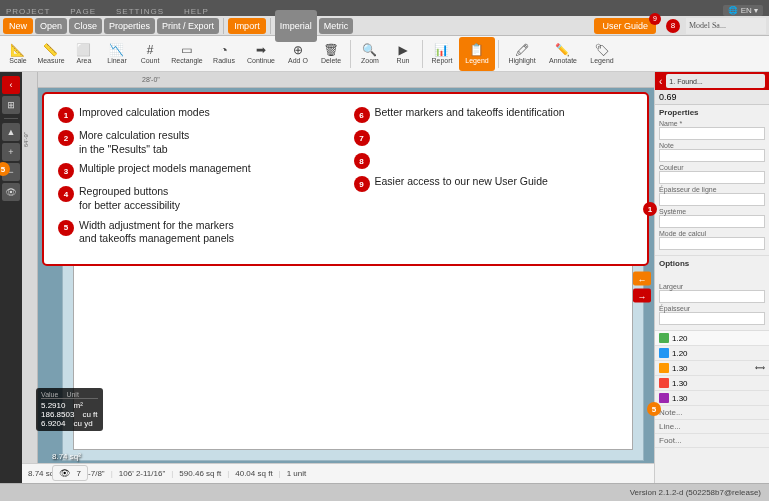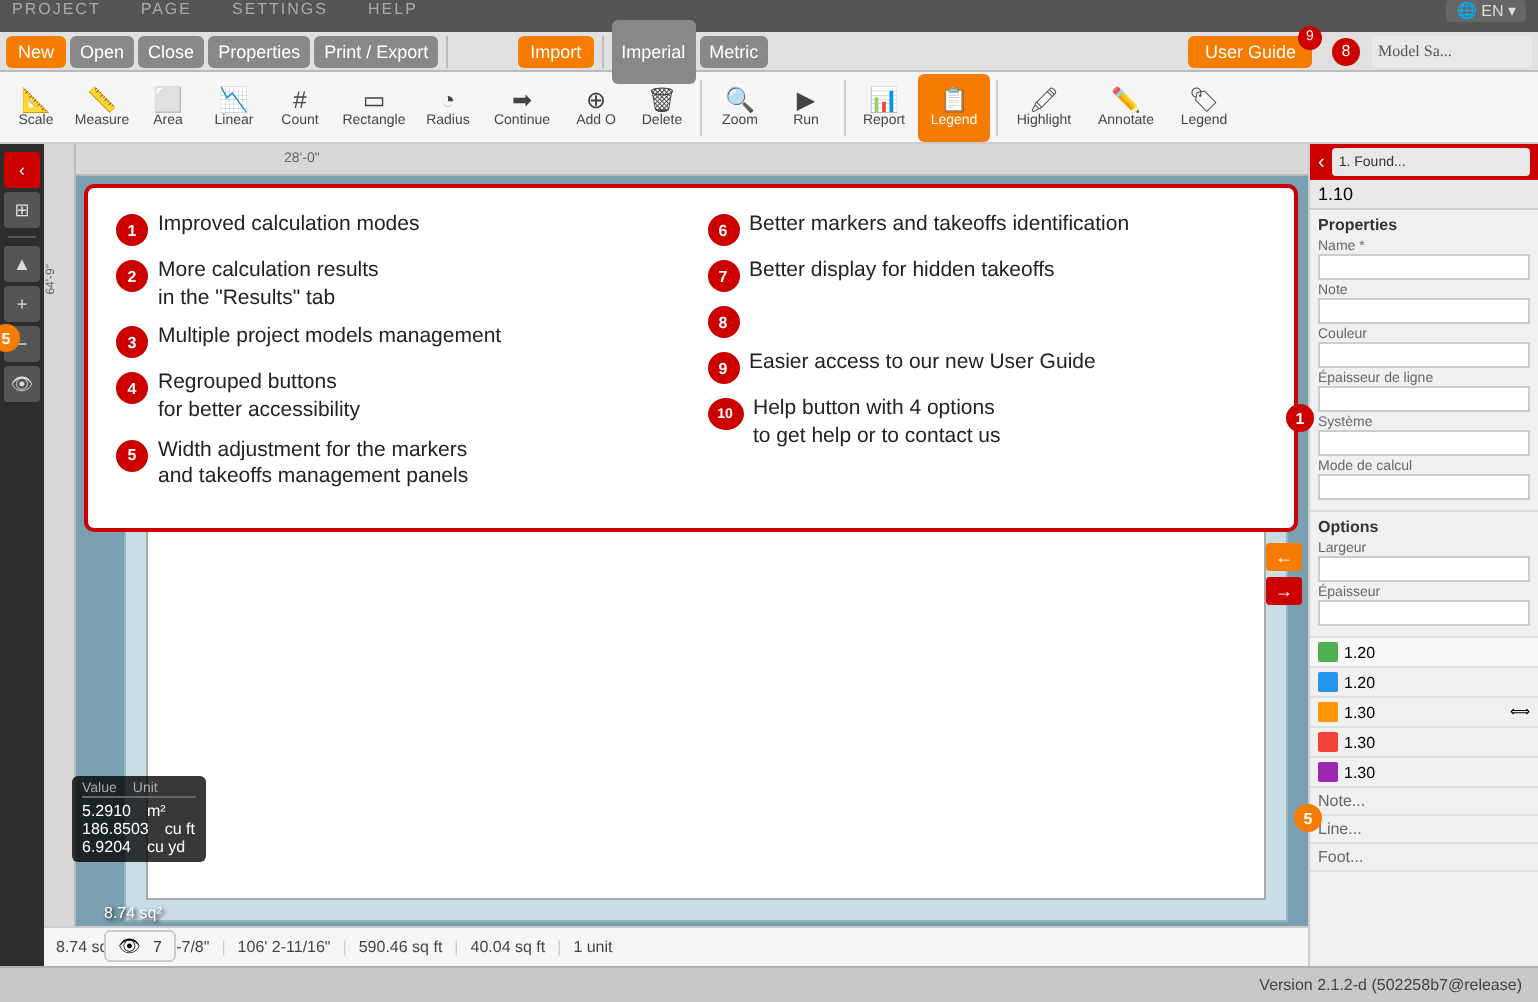--- a/index.html
+++ b/index.html
@@ -1,40 +1,40 @@
 <!DOCTYPE html>
 <html><head>
   <meta charset="utf-8">
   <style>
     * { box-sizing: border-box; margin: 0; padding: 0; }
     body { width: 769px; height: 501px; overflow: hidden; font-family: Arial, sans-serif; font-size: 11px; background: #3a3a3a; position: relative; }
   </style>
 </head>
 <body>
 
-<div style="display:flex; background:#555; height:16px; align-items:flex-start;">
+<div style="display:flex; background:#555; height:16px; align-items:flex-end;">
   <div style="flex:1; display:flex; align-items:center; padding-left:6px; gap:20px;">
     <span style="color:#aaa; font-size:8px; letter-spacing:1px;">PROJECT</span>
     <span style="color:#aaa; font-size:8px; letter-spacing:1px;">PAGE</span>
     <span style="color:#aaa; font-size:8px; letter-spacing:1px;">SETTINGS</span>
     <span style="color:#aaa; font-size:8px; letter-spacing:1px;">HELP</span>
   </div>
   <div style="display:flex; align-items:center; gap:4px; padding-right:6px;">
     <button style="background:#666; color:#ddd; border:none; border-radius:2px; padding:1px 5px; font-size:8px; cursor:pointer;">🌐 EN ▾</button>
   </div>
 </div>
 
 <div style="display:flex; align-items:center; background:#e0e0e0; height:20px; gap:2px; padding:0 3px; border-bottom:1px solid #bbb;">
   <button style="background:#f57c00; color:white; border:none; border-radius:3px; padding:1px 6px; font-size:9px; cursor:pointer; height:16px;">New</button>
   <button style="background:#888; color:white; border:none; border-radius:3px; padding:1px 5px; font-size:9px; cursor:pointer; height:16px;">Open</button>
   <button style="background:#888; color:white; border:none; border-radius:3px; padding:1px 5px; font-size:9px; cursor:pointer; height:16px;">Close</button>
   <button style="background:#888; color:white; border:none; border-radius:3px; padding:1px 5px; font-size:9px; cursor:pointer; height:16px;">Properties</button>
   <button style="background:#888; color:white; border:none; border-radius:3px; padding:1px 5px; font-size:9px; cursor:pointer; height:16px;">Print / Export</button>
   <div style="width:1px; background:#bbb; height:16px; margin:0 2px;"></div>
-  <button style="background:#f57c00; color:white; border:none; border-radius:3px; padding:1px 6px; font-size:9px; cursor:pointer; height:16px;margin-left:31px;">Import</button>
+  <button style="background:#f57c00; color:white; border:none; border-radius:3px; padding:1px 6px; font-size:9px; cursor:pointer; height:16px;">Import</button>
   <div style="width:1px; background:#bbb; height:16px; margin:0 2px;"></div>
   <button style="background:#888; color:white; border:none; border-radius:3px; padding:8px 5px; font-size:9px; cursor:pointer; height:32px;">Imperial</button>
   <button style="background:#888; color:white; border:none; border-radius:3px; padding:1px 5px; font-size:9px; cursor:pointer; height:16px;">Metric</button>
   <div style="flex:1;"></div>
   <button style="background:#f57c00; color:white; border:none; border-radius:3px; padding:1px 8px; font-size:9px; cursor:pointer; height:16px; position:relative;">
     <span>User Guide</span>
     <span style="position:absolute; top:-5px; right:-5px; background:#cc0000; color:white; border-radius:50%; width:12px; height:12px; font-size:7px; display:flex; align-items:center; justify-content:center;">9</span>
   </button>
   <span style="position:relative; margin-left:8px;">
     <span style="background:#cc0000; color:white; border-radius:50%; width:14px; height:14px; font-size:8px; display:inline-flex; align-items:center; justify-content:center;">8</span>
@@ -175,32 +175,27 @@
           </div>
         </div>
 
         <div>
           <div style="display:flex;align-items:flex-start;gap:5px;margin-bottom:6px;">
             <div style="width:16px;height:16px;border-radius:50%;background:#cc0000;color:white;font-size:8px;font-weight:bold;display:flex;align-items:center;justify-content:center;flex-shrink:0;margin-top:1px;">6</div>
             <span style="font-size:10.5px;color:#222;line-height:1.3;font-weight:500;">Better markers and takeoffs identification</span>
           </div>
           <div style="display:flex;align-items:flex-start;gap:5px;margin-bottom:6px;">
             <div style="width:16px;height:16px;border-radius:50%;background:#cc0000;color:white;font-size:8px;font-weight:bold;display:flex;align-items:center;justify-content:center;flex-shrink:0;margin-top:1px;">7</div>
-            <span style="font-size:10.5px;color:#222;line-height:1.3;font-weight:500;">Better display for hidden takeoffs</span>
           </div>
           <div style="display:flex;align-items:flex-start;gap:5px;margin-bottom:6px;">
             <div style="width:16px;height:16px;border-radius:50%;background:#cc0000;color:white;font-size:8px;font-weight:bold;display:flex;align-items:center;justify-content:center;flex-shrink:0;margin-top:1px;">8</div>
           </div>
           <div style="display:flex;align-items:flex-start;gap:5px;margin-bottom:6px;">
             <div style="width:16px;height:16px;border-radius:50%;background:#cc0000;color:white;font-size:8px;font-weight:bold;display:flex;align-items:center;justify-content:center;flex-shrink:0;margin-top:1px;">9</div>
             <span style="font-size:10.5px;color:#222;line-height:1.3;text-align:center;">Easier access to our new User Guide</span>
-          </div>
-          <div style="display:flex;align-items:flex-start;gap:5px;margin-bottom:6px;">
-            <div style="width:18px;height:16px;border-radius:50%;background:#cc0000;color:white;font-size:7px;font-weight:bold;display:flex;align-items:center;justify-content:center;flex-shrink:0;margin-top:1px;">10</div>
-            <span style="font-size:10.5px;color:#222;line-height:1.3;">Help button with 4 options<br>to get help or to contact us</span>
           </div>
         </div>
       </div>
     </div>
 
 
     <div style="position:absolute;left:14px;bottom:70px;background:rgba(0,0,0,0.78);color:white;border-radius:3px;padding:3px 5px;font-size:8px;z-index:15;">
       <div style="display:flex;gap:8px;color:#aaa;font-size:7px;border-bottom:1px solid #666;margin-bottom:2px;">
         <span>Value</span>
         <span>Unit</span>
@@ -240,21 +235,21 @@
   <div style="width:115px;background:#f0f0f0;border-left:1px solid #ccc;display:flex;flex-direction:column;font-size:9px;flex-shrink:0;overflow:hidden;">
 
     <div style="background:#cc0000;padding:2px 4px;display:flex;align-items:center;gap:4px;">
       <button style="background:transparent;border:none;color:white;font-size:10px;cursor:pointer;">‹</button>
       <div style="background:#e8e8e8;flex:1;height:14px;border-radius:2px;display:flex;align-items:center;padding:0 3px;">
         <span style="font-size:7px;color:#333;">1. Found...</span>
       </div>
     </div>
 
     <div style="background:#e8e8e8;padding:2px 4px;font-size:9px;border-bottom:1px solid #ccc;display:flex;align-items:center;gap:3px;">
-      <span>1.10</span>
+      <span>0.69</span>
     </div>
 
     <div style="padding:3px 4px;border-bottom:1px solid #ddd;">
       <div style="font-weight:bold;font-size:8px;color:#333;margin-bottom:3px;">Properties</div>
       <div style="margin-bottom:2px;">
         <div style="font-size:7px;color:#666;">Name *</div>
         <div style="border:1px solid #ccc;background:white;height:13px;padding:0 2px;font-size:7px;display:flex;align-items:center;"></div>
       </div>
       <div style="margin-bottom:2px;">
         <div style="font-size:7px;color:#666;">Note</div>
@@ -274,21 +269,21 @@
       </div>
       <div style="margin-bottom:2px;">
         <div style="font-size:7px;color:#666;">Mode de calcul</div>
         <div style="border:1px solid #ccc;background:white;height:13px;padding:0 2px;font-size:7px;display:flex;align-items:center;"></div>
       </div>
     </div>
 
     <div style="position:absolute;right:112px;top:130px;background:#cc0000;color:white;border-radius:50%;width:14px;height:14px;font-size:8px;display:flex;align-items:center;justify-content:center;font-weight:bold;z-index:20;">1</div>
 
     <div style="padding:3px 4px;border-bottom:1px solid #ddd;">
-      <div style="font-weight:bold;font-size:8px;color:#333;margin-bottom:3px;">Options</div>
+      <div style="font-weight:bold;font-size:8px;color:#333;margin-bottom:15px;">Options</div>
       <div style="margin-bottom:2px;">
         <div style="font-size:7px;color:#666;">Largeur</div>
         <div style="border:1px solid #ccc;background:white;height:13px;padding:0 2px;font-size:7px;display:flex;align-items:center;"></div>
       </div>
       <div style="margin-bottom:2px;">
         <div style="font-size:7px;color:#666;">Épaisseur</div>
         <div style="border:1px solid #ccc;background:white;height:13px;padding:0 2px;font-size:7px;display:flex;align-items:center;"></div>
       </div>
     </div>
 

